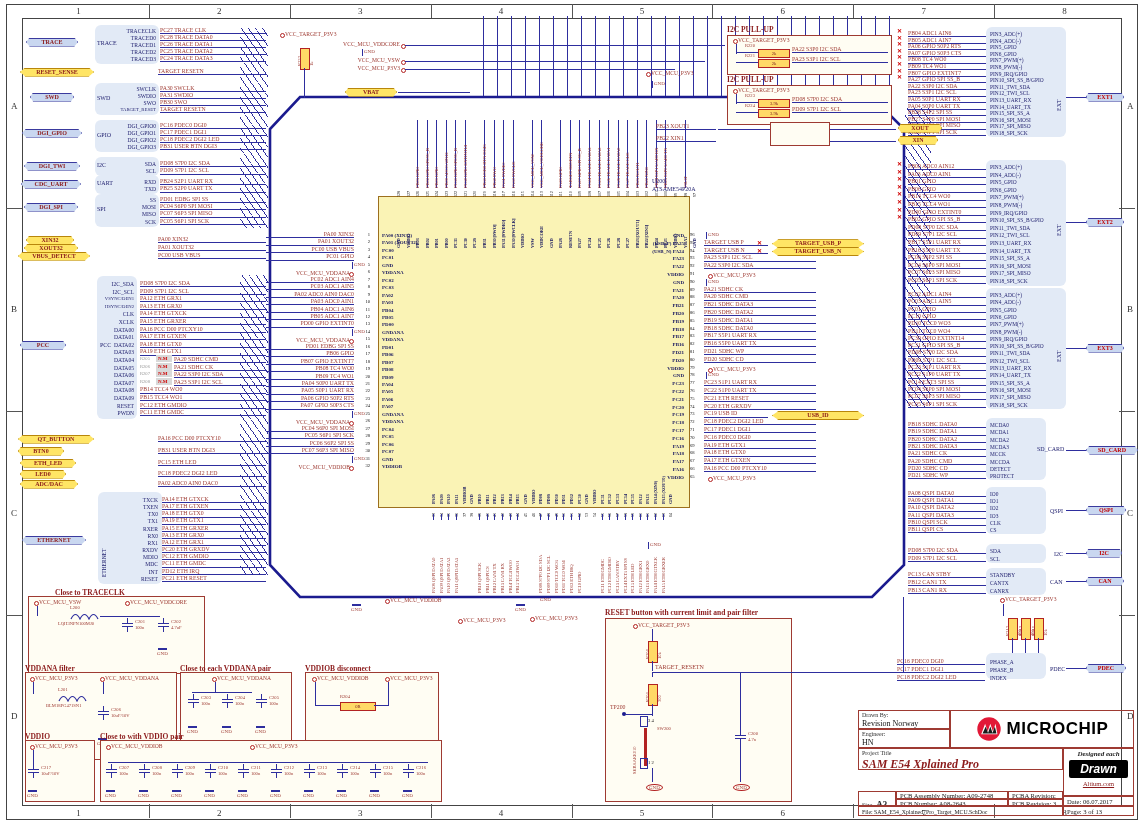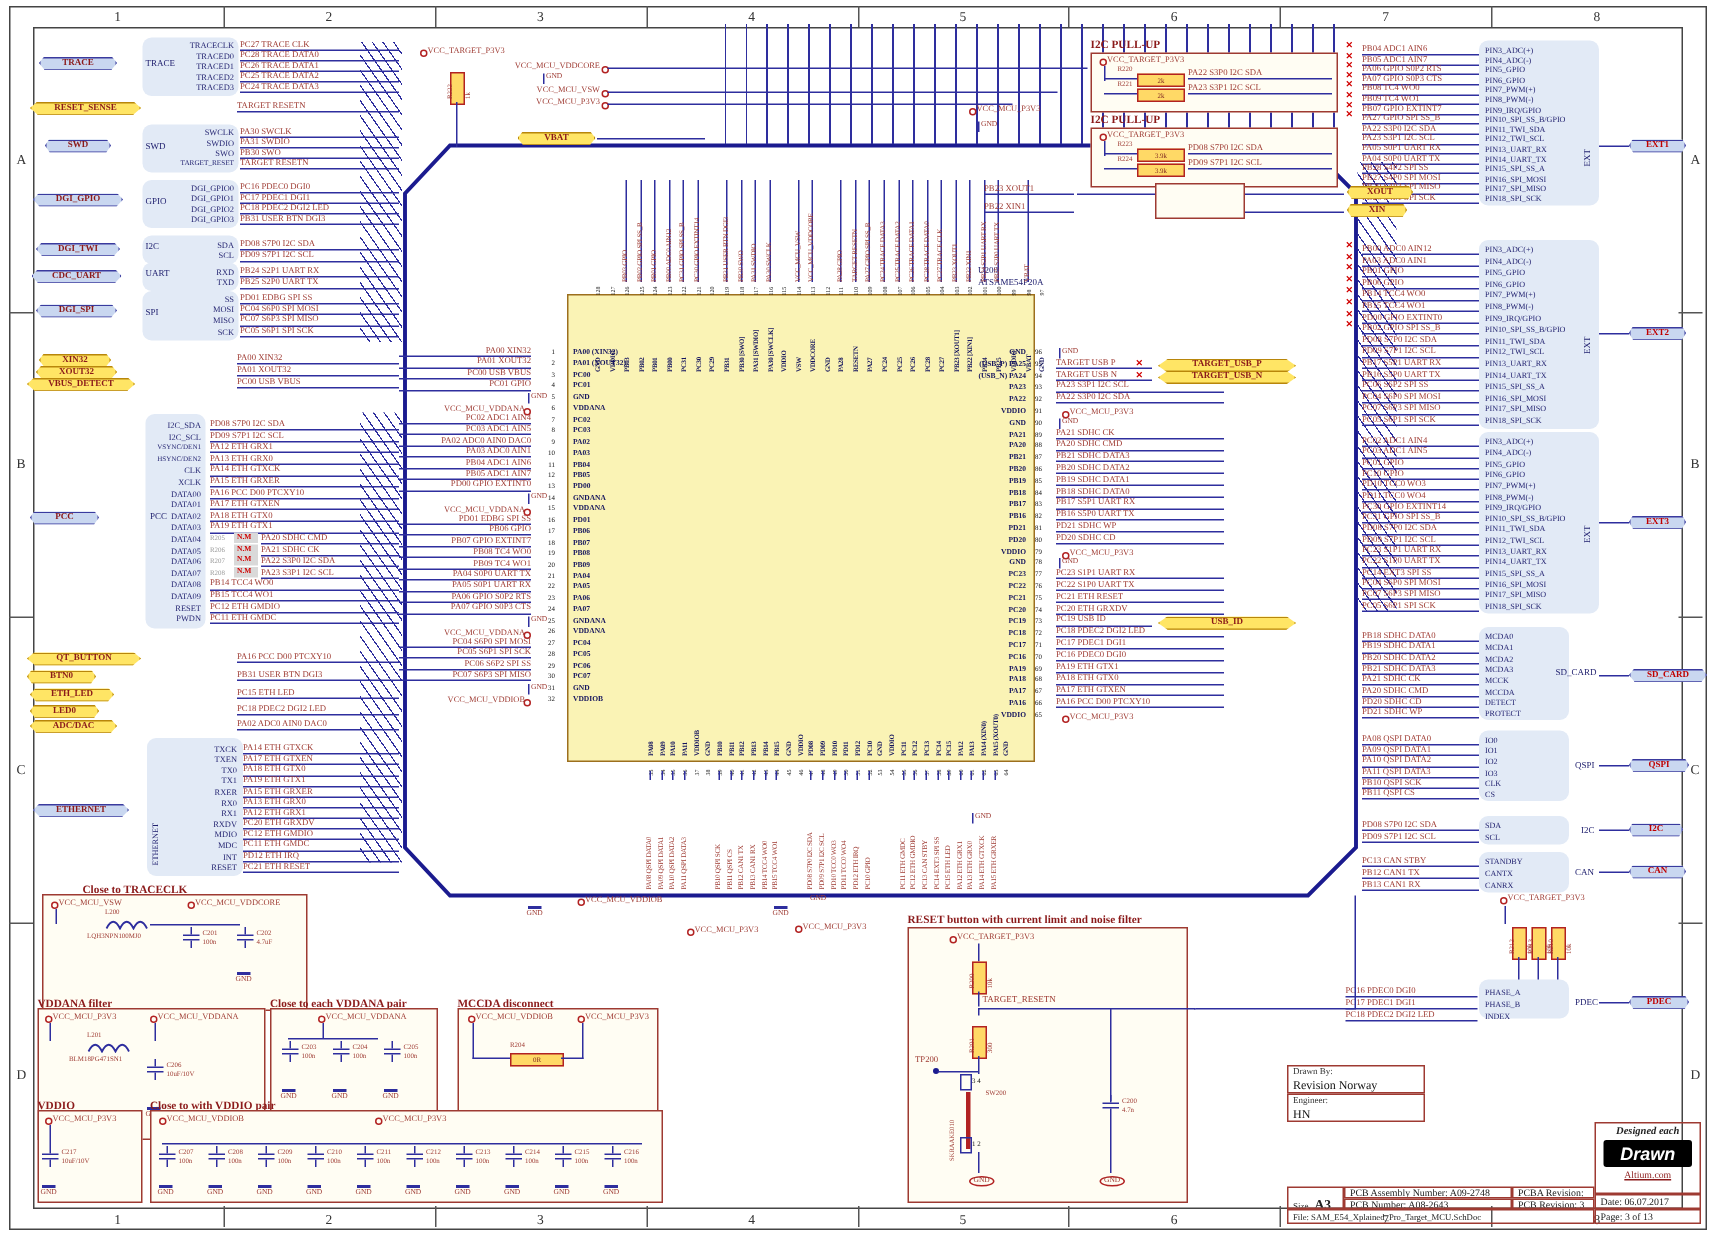--- a/index.html
+++ b/index.html
@@ -1063,21 +1063,21 @@
     <div class="abs gnds" style="left: 222px; top: 726px; width: 9px; height: 2px;"></div>
     <div class="abs gndt" style="left: 221px; top: 729px;">GND</div>
     <div class="abs wirev" style="left: 261px; top: 694px; width: 1px; height: 5px;"></div>
     <div class="abs capline" style="left: 256px; top: 699px; width: 11px; height: 0px;"></div>
     <div class="abs capline" style="left: 256px; top: 702px; width: 11px; height: 0px;"></div>
     <div class="abs wirev" style="left: 261px; top: 703px; width: 1px; height: 5px;"></div>
     <div class="abs reflbl" style="left: 269px; top: 695px;">C205</div>
     <div class="abs reflbl" style="left: 269px; top: 701px;">100n</div>
     <div class="abs gnds" style="left: 256px; top: 726px; width: 9px; height: 2px;"></div>
     <div class="abs gndt" style="left: 255px; top: 729px;">GND</div>
-    <div class="abs btitle" style="left: 305px; top: 664px;">MCCDA disconnect</div>
+    <div class="abs btitle" style="left: 305px; top: 664px;">VDDIOB disconnect</div>
     <div class="abs cream" style="left: 305px; top: 672px; width: 132px; height: 86px;"></div>
     <div class="abs circ" style="left: 312px; top: 677px; width: 3px; height: 3px;"></div>
     <div class="abs flagtxt" style="left: 317px; top: 675px;">VCC_MCU_VDDIOB</div>
     <div class="abs circ" style="left: 385px; top: 677px; width: 3px; height: 3px;"></div>
     <div class="abs flagtxt" style="left: 390px; top: 675px;">VCC_MCU_P3V3</div>
     <div class="abs wirev" style="left: 315px; top: 682px; width: 1px; height: 24px;"></div>
     <div class="abs wirev" style="left: 388px; top: 682px; width: 1px; height: 24px;"></div>
     <div class="abs reflbl" style="left: 340px; top: 694px;">R204</div>
     <div class="abs resh" style="left: 340px; top: 702px; width: 34px; height: 7px;">0R</div>
     <div class="abs wireh" style="left: 315px; top: 705px; width: 25px; height: 0px;"></div>
@@ -1175,21 +1175,21 @@
     <div class="abs gnds" style="left: 370px; top: 790px; width: 9px; height: 2px;"></div>
     <div class="abs gndt" style="left: 369px; top: 793px;">GND</div>
     <div class="abs wirev" style="left: 408px; top: 764px; width: 1px; height: 5px;"></div>
     <div class="abs capline" style="left: 403px; top: 769px; width: 11px; height: 0px;"></div>
     <div class="abs capline" style="left: 403px; top: 772px; width: 11px; height: 0px;"></div>
     <div class="abs wirev" style="left: 408px; top: 773px; width: 1px; height: 5px;"></div>
     <div class="abs reflbl" style="left: 416px; top: 765px;">C216</div>
     <div class="abs reflbl" style="left: 416px; top: 771px;">100n</div>
     <div class="abs gnds" style="left: 403px; top: 790px; width: 9px; height: 2px;"></div>
     <div class="abs gndt" style="left: 402px; top: 793px;">GND</div>
-    <div class="abs btitle" style="left: 605px; top: 608px;">RESET button with current limit and noise filter</div>
+    <div class="abs btitle" style="left: 605px; top: 608px;">RESET button with current limit and pair filter</div>
     <div class="abs cream" style="left: 605px; top: 618px; width: 185px; height: 182px;"></div>
     <div class="abs circ" style="left: 633px; top: 624px; width: 3px; height: 3px;"></div>
     <div class="abs flagtxt" style="left: 638px; top: 622px;">VCC_TARGET_P3V3</div>
     <div class="abs wirev" style="left: 652px; top: 629px; width: 1px; height: 12px;"></div>
     <div class="abs resv" style="left: 648px; top: 641px; width: 8px; height: 20px;"></div>
     <div class="abs reflbl vt" style="left: 645px; top: 643px; height: 16px;">R200</div>
     <div class="abs reflbl vt" style="left: 657px; top: 643px; height: 16px;">10k</div>
     <div class="abs wirev" style="left: 652px; top: 661px; width: 1px; height: 10px;"></div>
     <div class="abs netplain" style="left: 655px; top: 664px; font-size: 6px;">TARGET_RESETN</div>
     <div class="abs wirev" style="left: 652px; top: 672px; width: 1px; height: 5px;"></div>
@@ -1226,20 +1226,32 @@
 
 <div class="abs" id="tb" style="left:858px;top:710px;width:276px;height:106px;">
   <div class="abs tb-cell" style="left:0;top:0;width:92px;height:19px;">
     <div class="tb-label">Drawn By:</div>
     <div class="tb-val" style="font-size:8px">Revision Norway</div>
   </div>
   <div class="abs tb-cell" style="left:0;top:19px;width:92px;height:19px;">
     <div class="tb-label">Engineer:</div>
     <div class="tb-val" style="font-size:8px">HN</div>
   </div>
+  <div class="abs tb-cell" style="left:92px;top:0;width:184px;height:38px;display:flex;align-items:center;justify-content:center;gap:5px;">
+    <svg width="26" height="26" viewBox="0 0 40 40">
+      <circle cx="20" cy="20" r="18" fill="#e21837"></circle>
+      <path d="M8 28 L14 12 L18 24 L22 12 L26 24 L30 12 L33 28 Z" fill="#fff"></path>
+      <path d="M10 27 L15 16 L18.5 26 L22 16 L25.5 26 L29 16 L31.5 27 Z" fill="#1a1a1a"></path>
+    </svg>
+    <span class="mchip-word">MICROCHIP</span>
+  </div>
+  <div class="abs tb-cell" style="left:0;top:38px;width:205px;height:22px;">
+    <div class="tb-label">Project Title</div>
+    <div class="tb-proj">SAM E54 Xplained Pro</div>
+  </div>
   <div class="abs tb-cell" style="left:205px;top:38px;width:71px;height:48px;text-align:center;">
     <div style="font-size:7px;font-style:italic;font-weight:bold;">Designed each</div>
     <div class="altium-box" style="margin:2px 2px;height:18px;">Drawn</div>
     <div style="font-size:6.5px;color:#8b1a1a;text-decoration:underline;">Altium.com</div>
   </div>
   <div class="abs tb-cell" style="left:0;top:81px;width:38px;height:15px;">
     <span class="tb-label">Size</span>
     <span style="font-size:9px;font-weight:bold;">A3</span>
   </div>
   <div class="abs tb-cell tb-small" style="left:38px;top:81px;width:112px;height:8px;line-height:6px;"><span>PCB Assembly Number:</span> <span>A09-2748</span></div>

